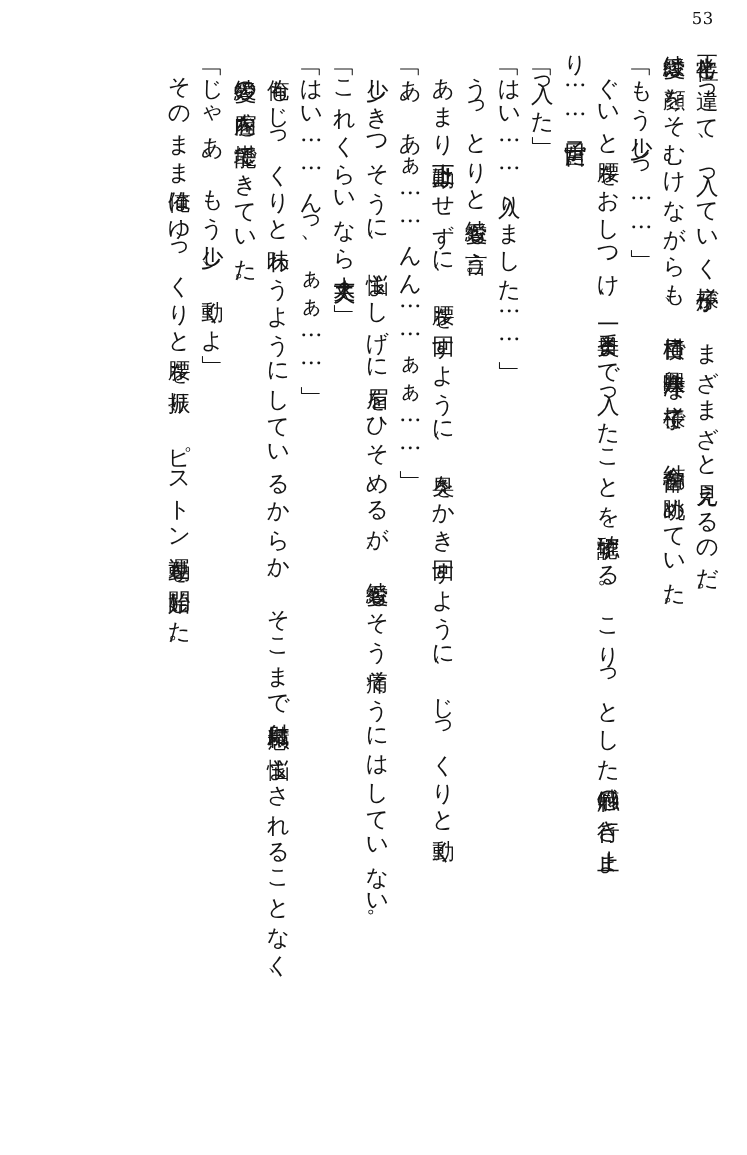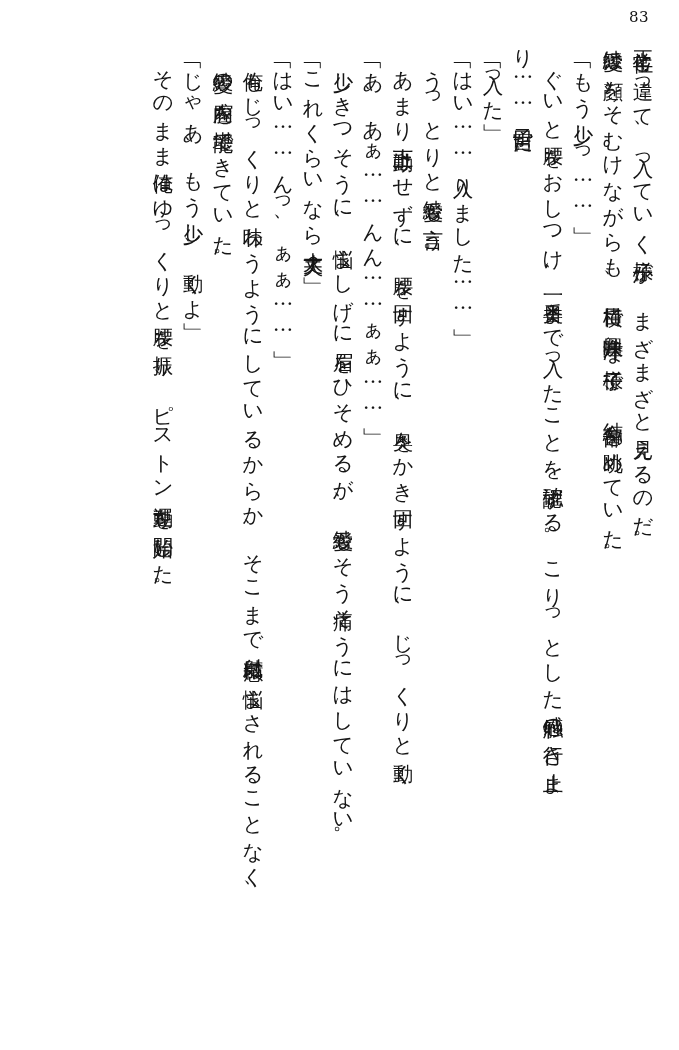--- a/index.html
+++ b/index.html
@@ -66,21 +66,21 @@
 
   
   .indent-1 { padding-top: 22px; }
 
 </style>
 </head>
 <body>
 
 <div class="page">
 
-  <div class="page-number">83</div>
+  <div class="page-number">53</div>
 
   <div class="body-text">
     <div class="tcol">正常位と違って、入っていく様子が、まざまざと見えるのだ。</div>
     <div class="tcol">綾愛は顔をそむけながらも、横目で興味津々な様子で、結合部を眺めていた。</div>
     <div class="tcol indent-1">「もう少しっ……」</div>
     <div class="tcol indent-1">ぐいと腰をおしつけ、一番奥まで入ったことを確認する。こりっとした感触の行き止ま</div>
     <div class="tcol">り……子宮口だ。</div>
     <div class="tcol indent-1">「入った」</div>
     <div class="tcol indent-1">「はい……入りました……」</div>
     <div class="tcol indent-1">うっとりと綾愛も言う。</div>

